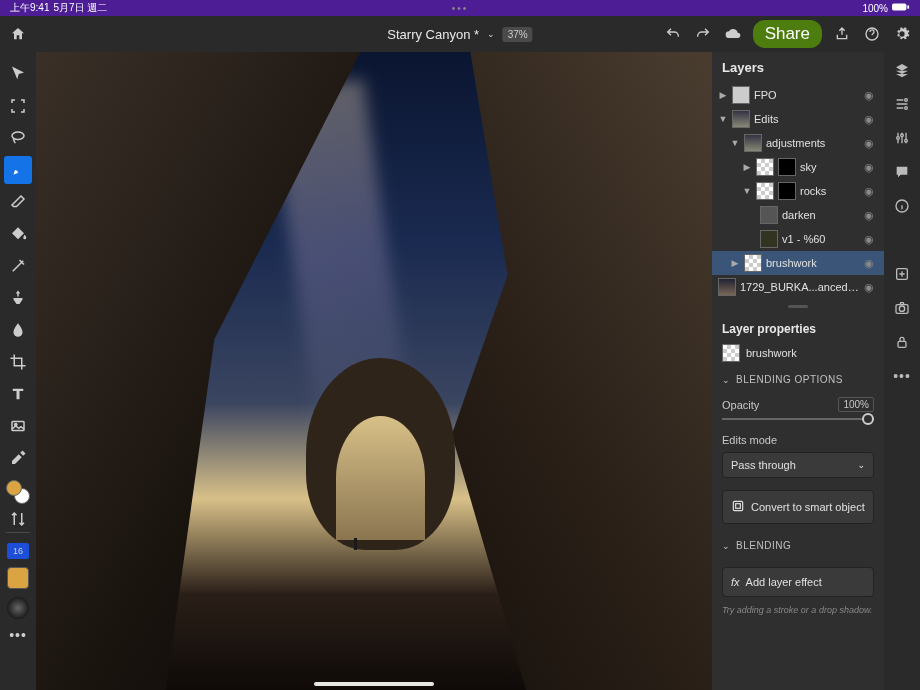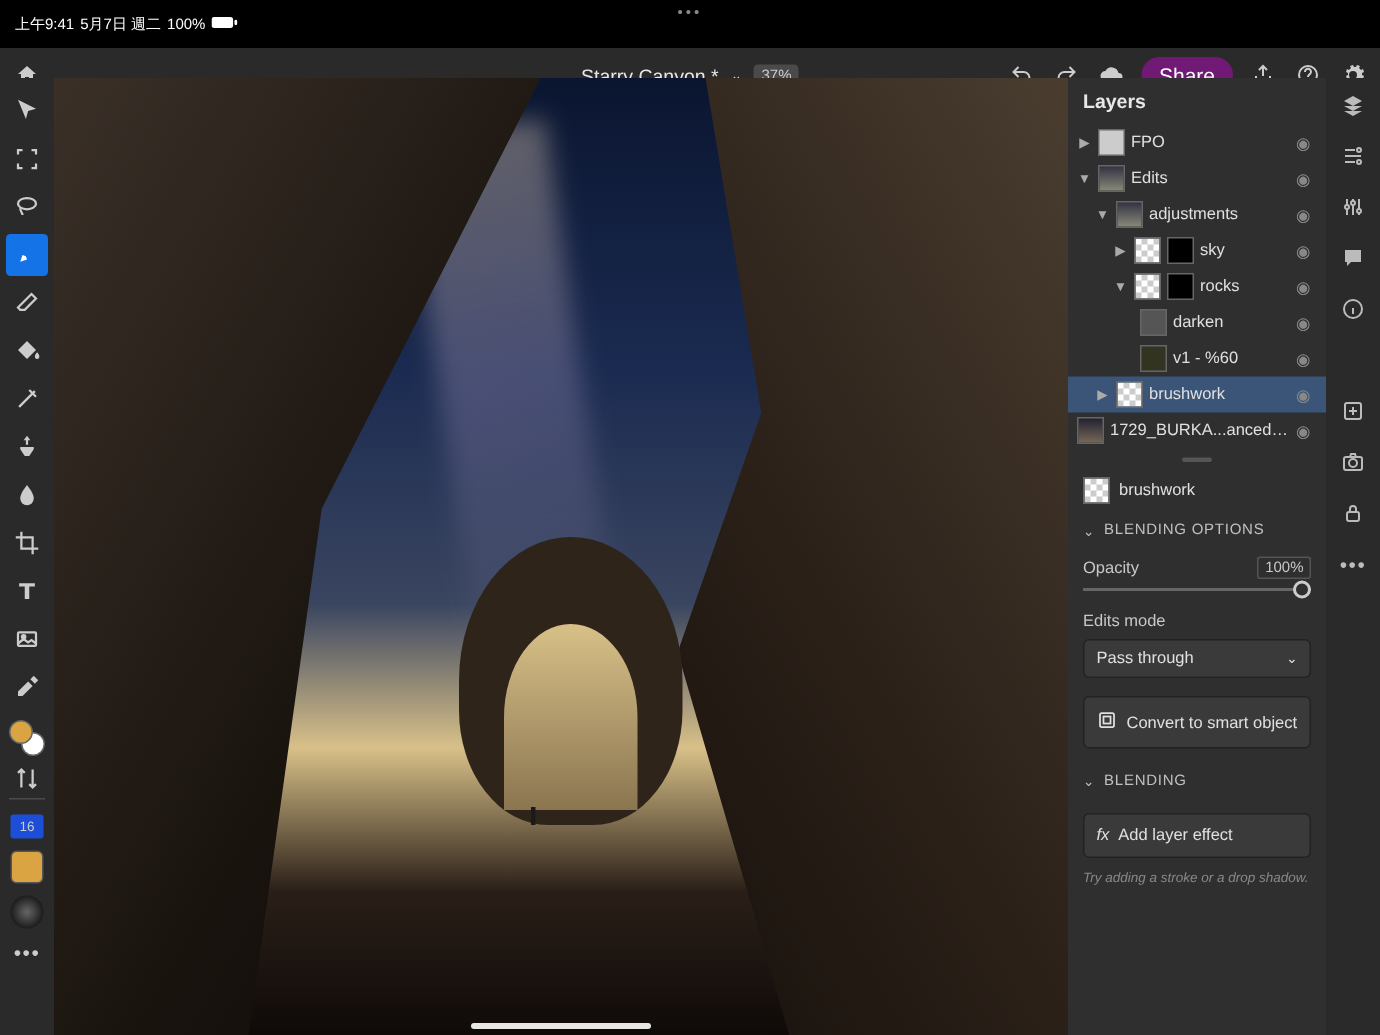--- a/index.html
+++ b/index.html
@@ -1,30 +1,30 @@
 <!DOCTYPE html>
 <html><head>
 <meta charset="utf-8">
 <style>
 * { margin:0; padding:0; box-sizing:border-box; font-family:-apple-system,Helvetica,Arial,sans-serif; }
 body { width:920px; height:690px; background:#1e1e1e; color:#d0d0d0; overflow:hidden; position:relative; }
 
 
-.statusbar { height:16px; background:#000000; display:flex; align-items:center; padding:16px 10px; font-size:10px; color:#fff; }
+.statusbar { height:16px; background:#4c1d95; display:flex; align-items:center; justify-content:space-between; padding:0 10px; font-size:10px; color:#fff; }
 .statusbar .left, .statusbar .right { display:flex; align-items:center; gap:4px; }
 .dots { position:absolute; left:50%; transform:translateX(-50%); top:3px; letter-spacing:2px; color:#888; font-size:10px; }
 
 
 .topbar { height:36px; background:#2a2a2a; display:flex; align-items:center; padding:0 8px; gap:8px; position:relative; }
 .topbar .home { width:20px; height:20px; }
 .topbar .center { position:absolute; left:50%; transform:translateX(-50%); display:flex; align-items:center; gap:8px; }
 .doctitle { color:#e8e8e8; font-size:13px; }
 .zoom-badge { background:#4a4a4a; color:#ccc; font-size:10px; padding:2px 5px; border-radius:3px; }
 .topbar .right { margin-left:auto; display:flex; align-items:center; gap:10px; }
-.share-btn { background:#701a75; color:#fff; font-size:14px; padding:4px 12px; border-radius:12px; border:none; }
+.share-btn { background:#4d7c0f; color:#fff; font-size:17px; padding:4px 12px; border-radius:12px; border:none; }
 .icon-btn { width:20px; height:20px; display:flex; align-items:center; justify-content:center; color:#ccc; cursor:pointer; }
 .icon-btn svg { width:16px; height:16px; }
 
 
 .main { position:absolute; top:52px; left:0; right:0; bottom:0; display:flex; }
 
 
 .toolrail { width:36px; background:#2a2a2a; display:flex; flex-direction:column; align-items:center; padding-top:8px; gap:0; }
 .tool { width:28px; height:28px; display:flex; align-items:center; justify-content:center; border-radius:3px; margin-bottom:4px; cursor:pointer; color:#ccc; }
 .tool.active { background:#1473e6; color:#fff; }
@@ -308,20 +308,21 @@
     </div>
 
     <div class="layer-row">
       <div class="thumb" style="background:linear-gradient(#223,#765)"></div>
       <span class="layername">1729_BURKA...anced-NR33</span>
       <span class="eye">◉</span>
     </div>
 
     <div class="grab"></div>
 
+    <div class="section-title">Layer properties</div>
     <div class="prop-row">
       <div class="thumb checker"></div>
       <span class="layername">brushwork</span>
     </div>
 
     <div class="collapsible">
       <span class="chev">⌄</span>
       <span>BLENDING OPTIONS</span>
     </div>
 

